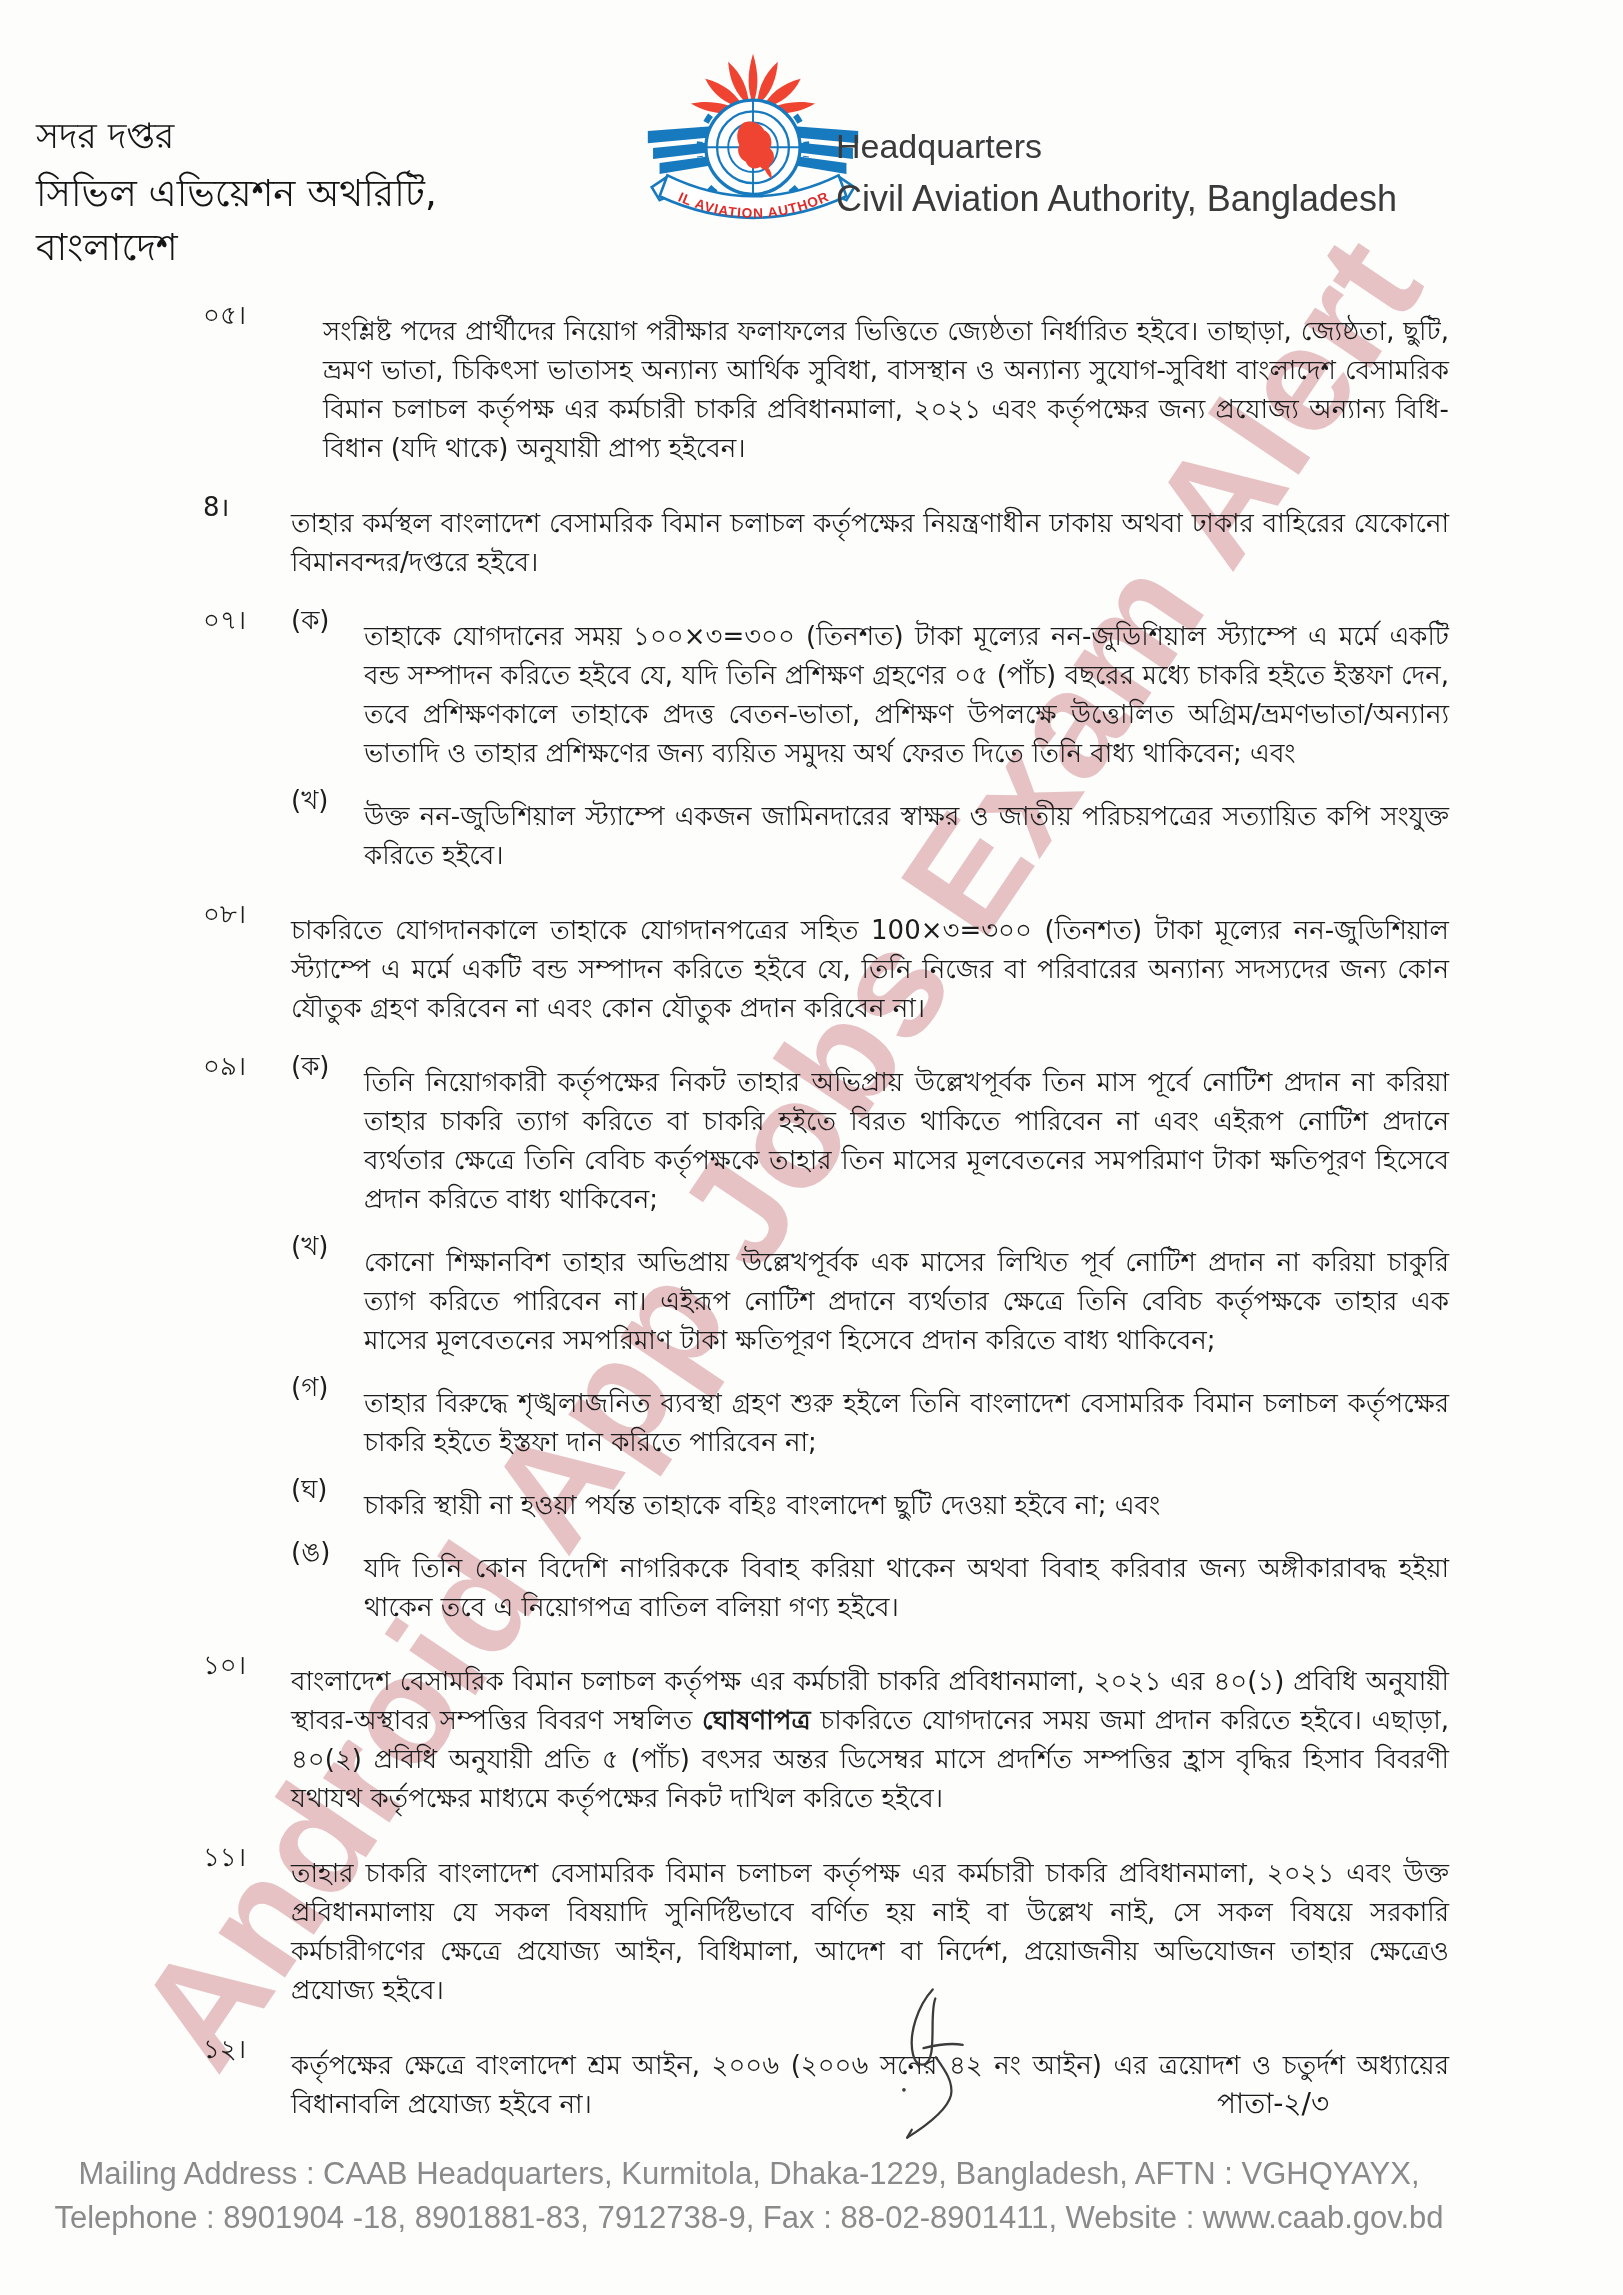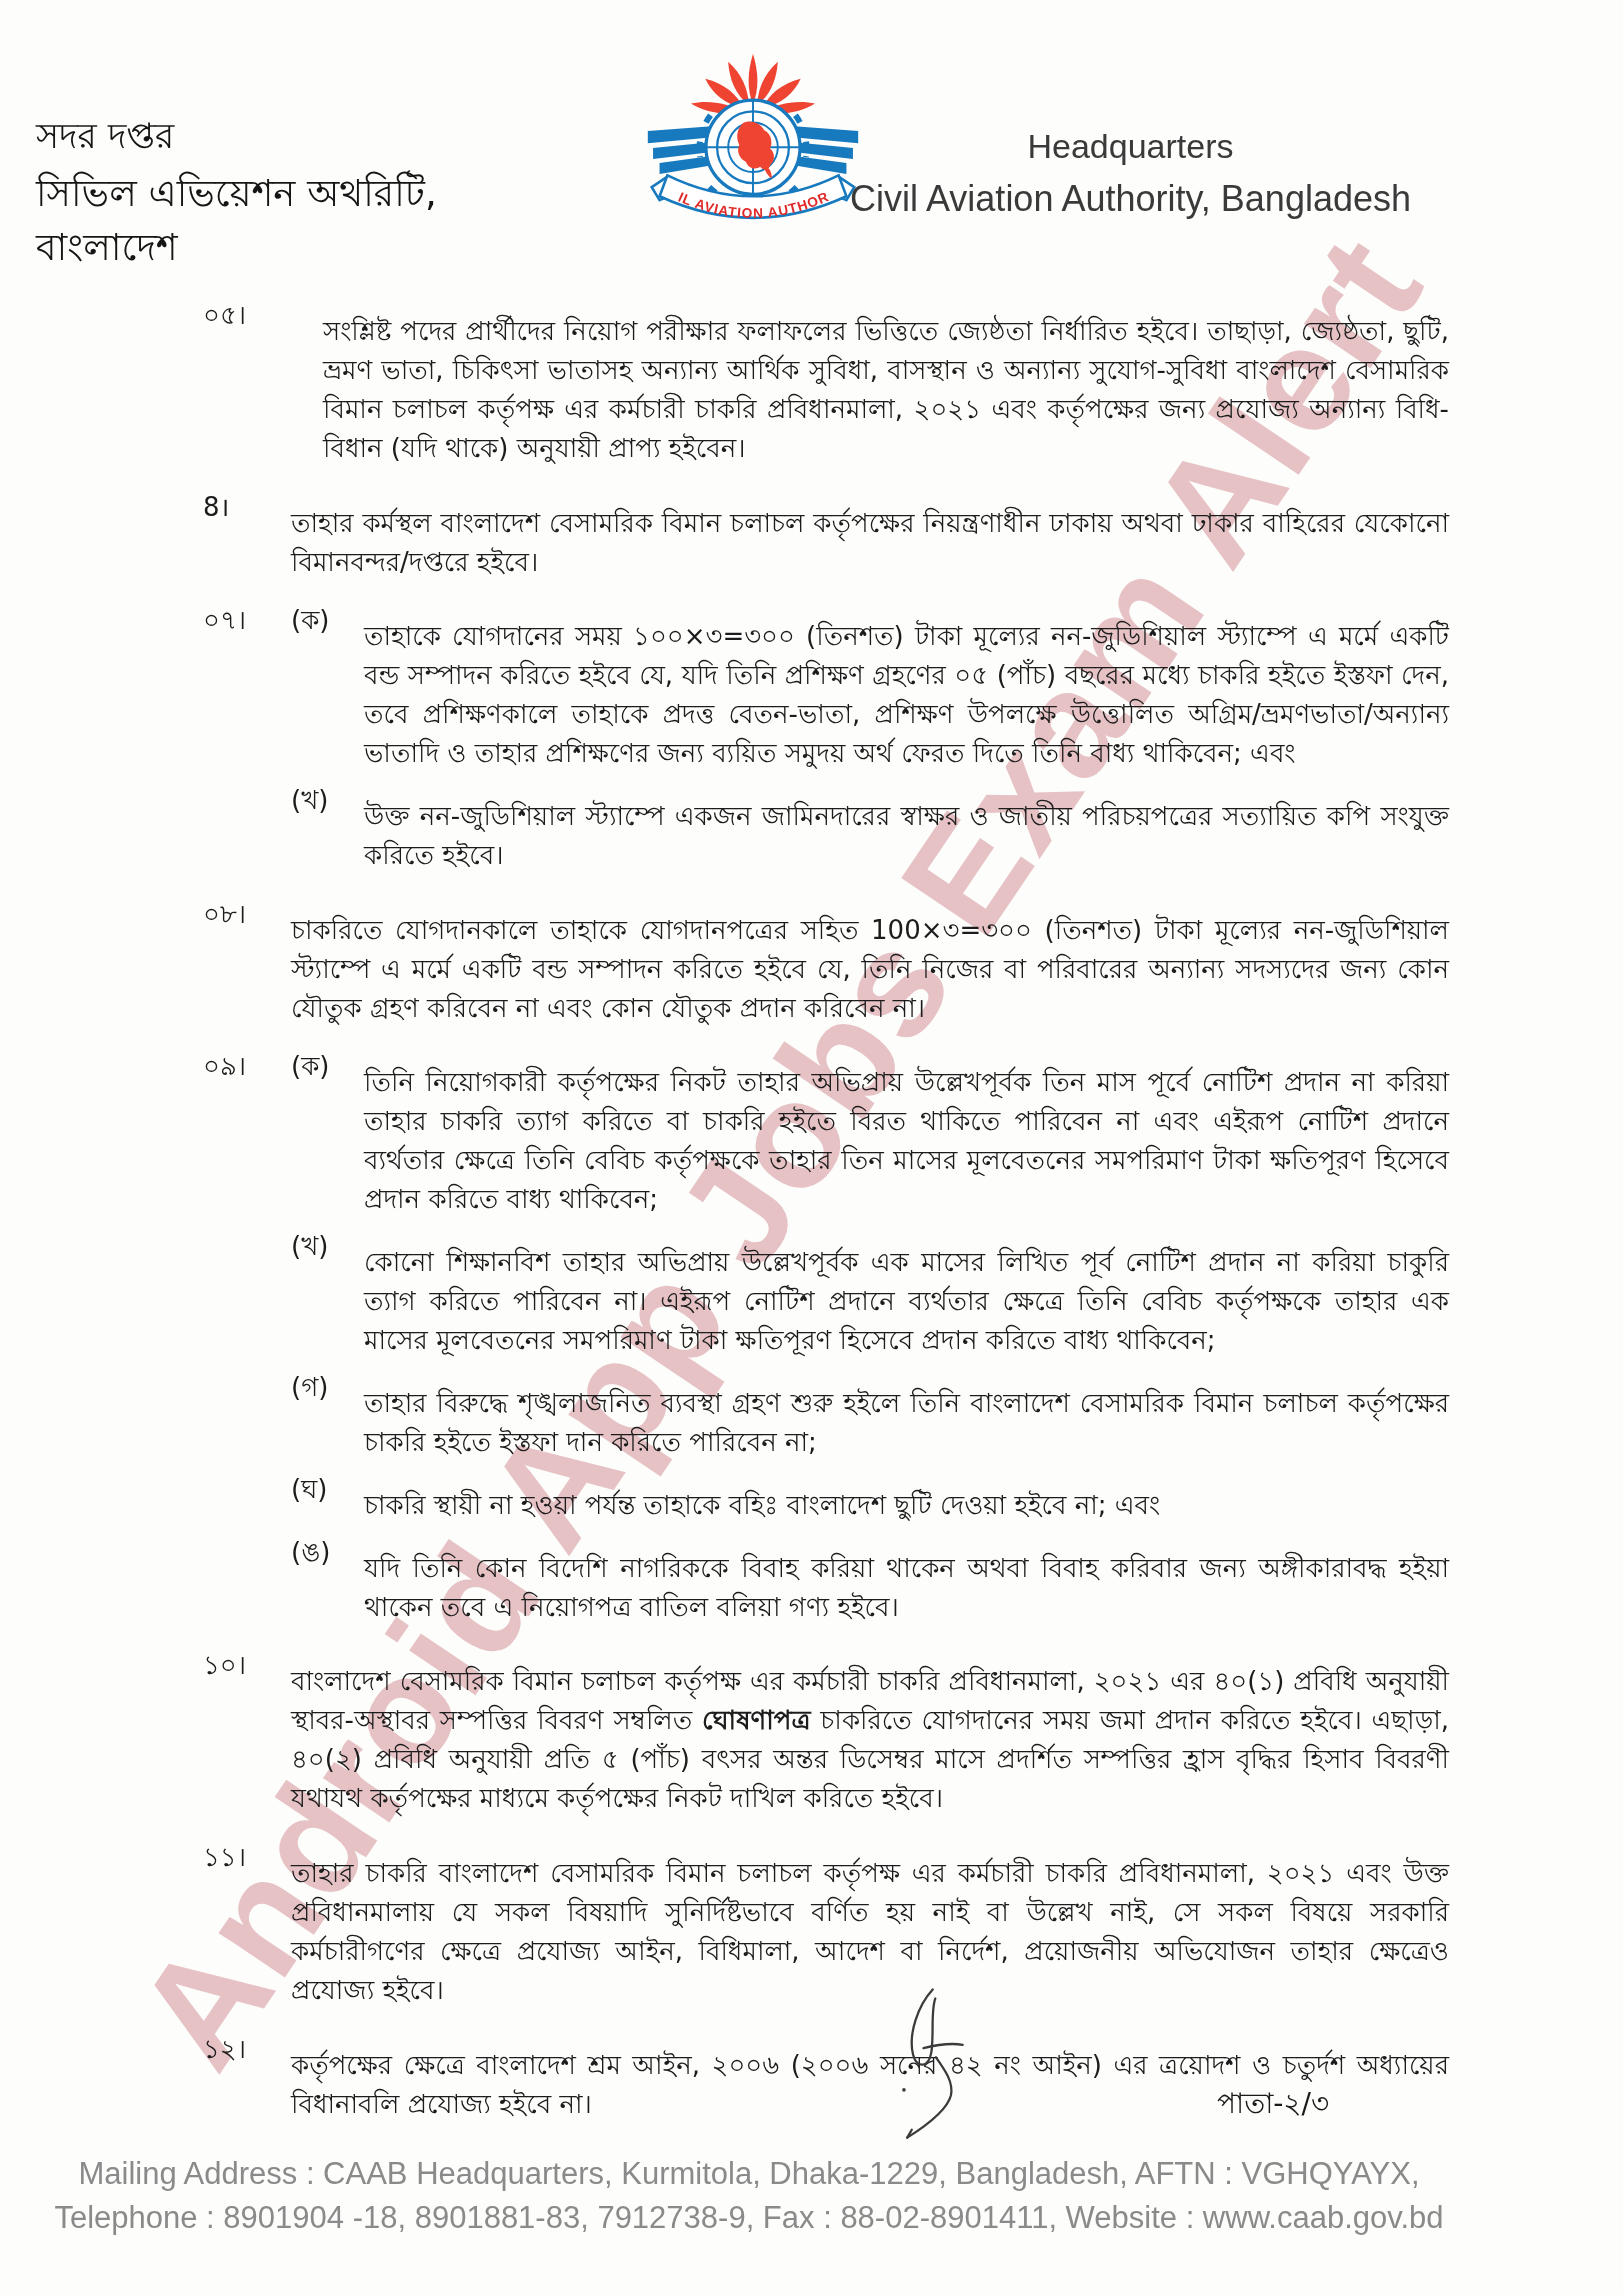--- a/index.html
+++ b/index.html
@@ -22,21 +22,21 @@
   
   .hdr-left{
     position:absolute;left:36px;top:111px;width:553px;
     line-height:1.45;color:#151515;
   }
   .hdr-left .l1{font-size:35px;}
   .hdr-left .l2{font-size:37px;margin-top:5.2px;}
   .logo-wrap{position:absolute;left:643px;top:46px;width:220px;height:196px;}
   .hdr-right{
     position:absolute;left:836px;top:123px;width:589px;
-    text-align:center;color:#3a3a3a;line-height:1.4;
+    text-align:left;color:#3a3a3a;line-height:1.4;
     font-family:"Liberation Sans",sans-serif;
   }
   .hdr-right .l1{font-size:34px;}
   .hdr-right .l2{font-size:36px;margin-top:3.9px;}
   
   .items{
     position:absolute;left:203px;top:296px;width:1246px;
     font-size:26px;line-height:39px;
   }
   .item-row{display:flex;align-items:flex-start;margin-bottom:7.9px;}

